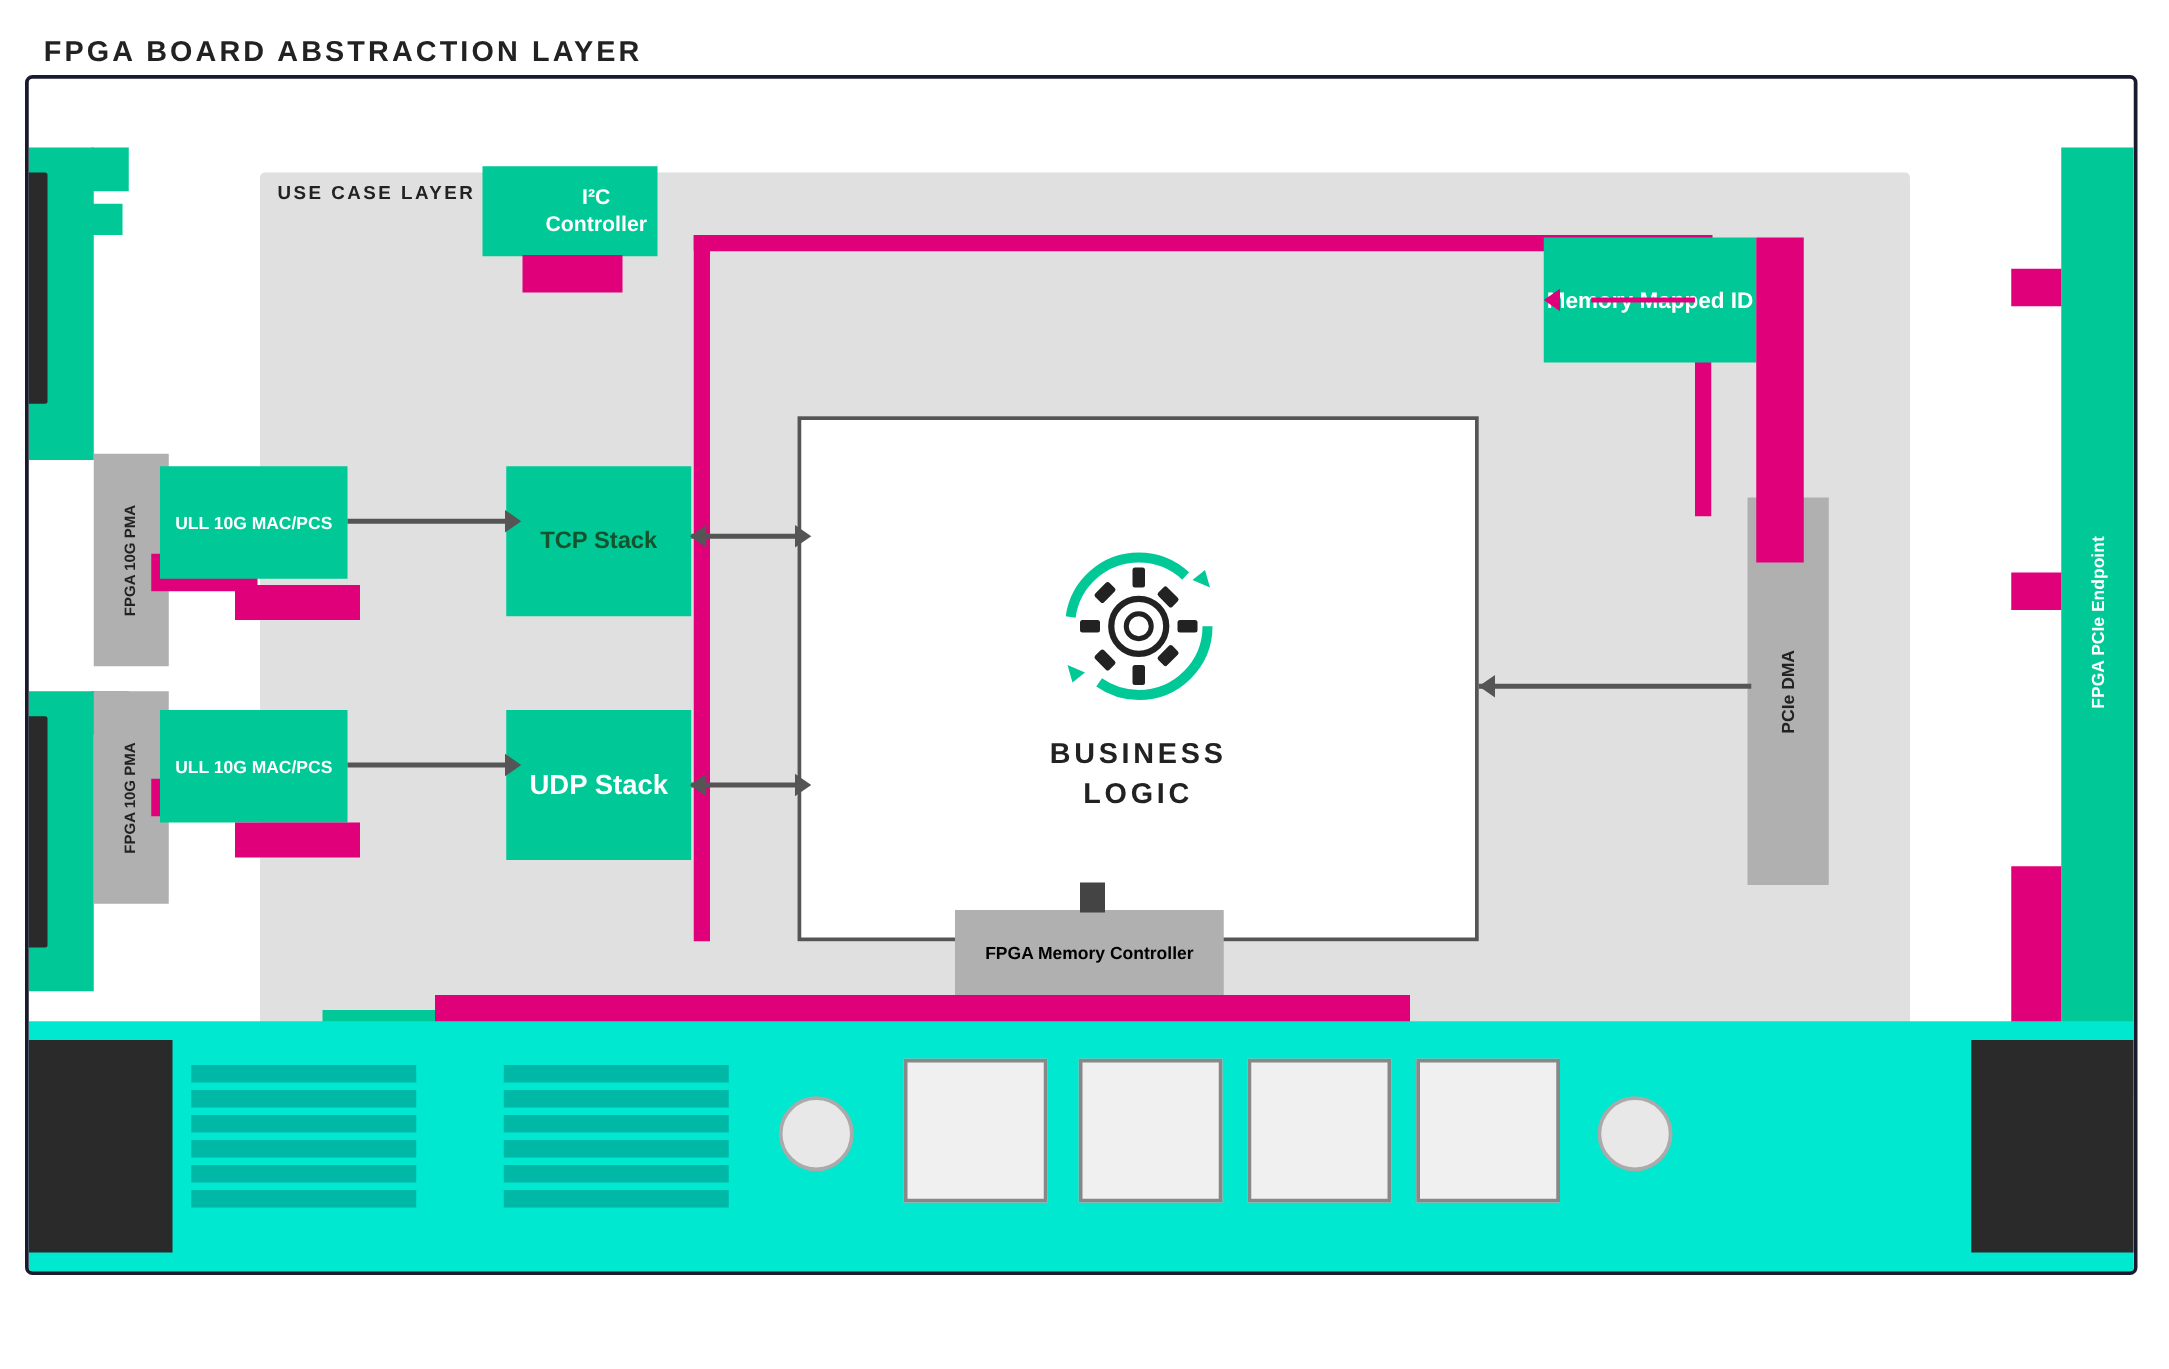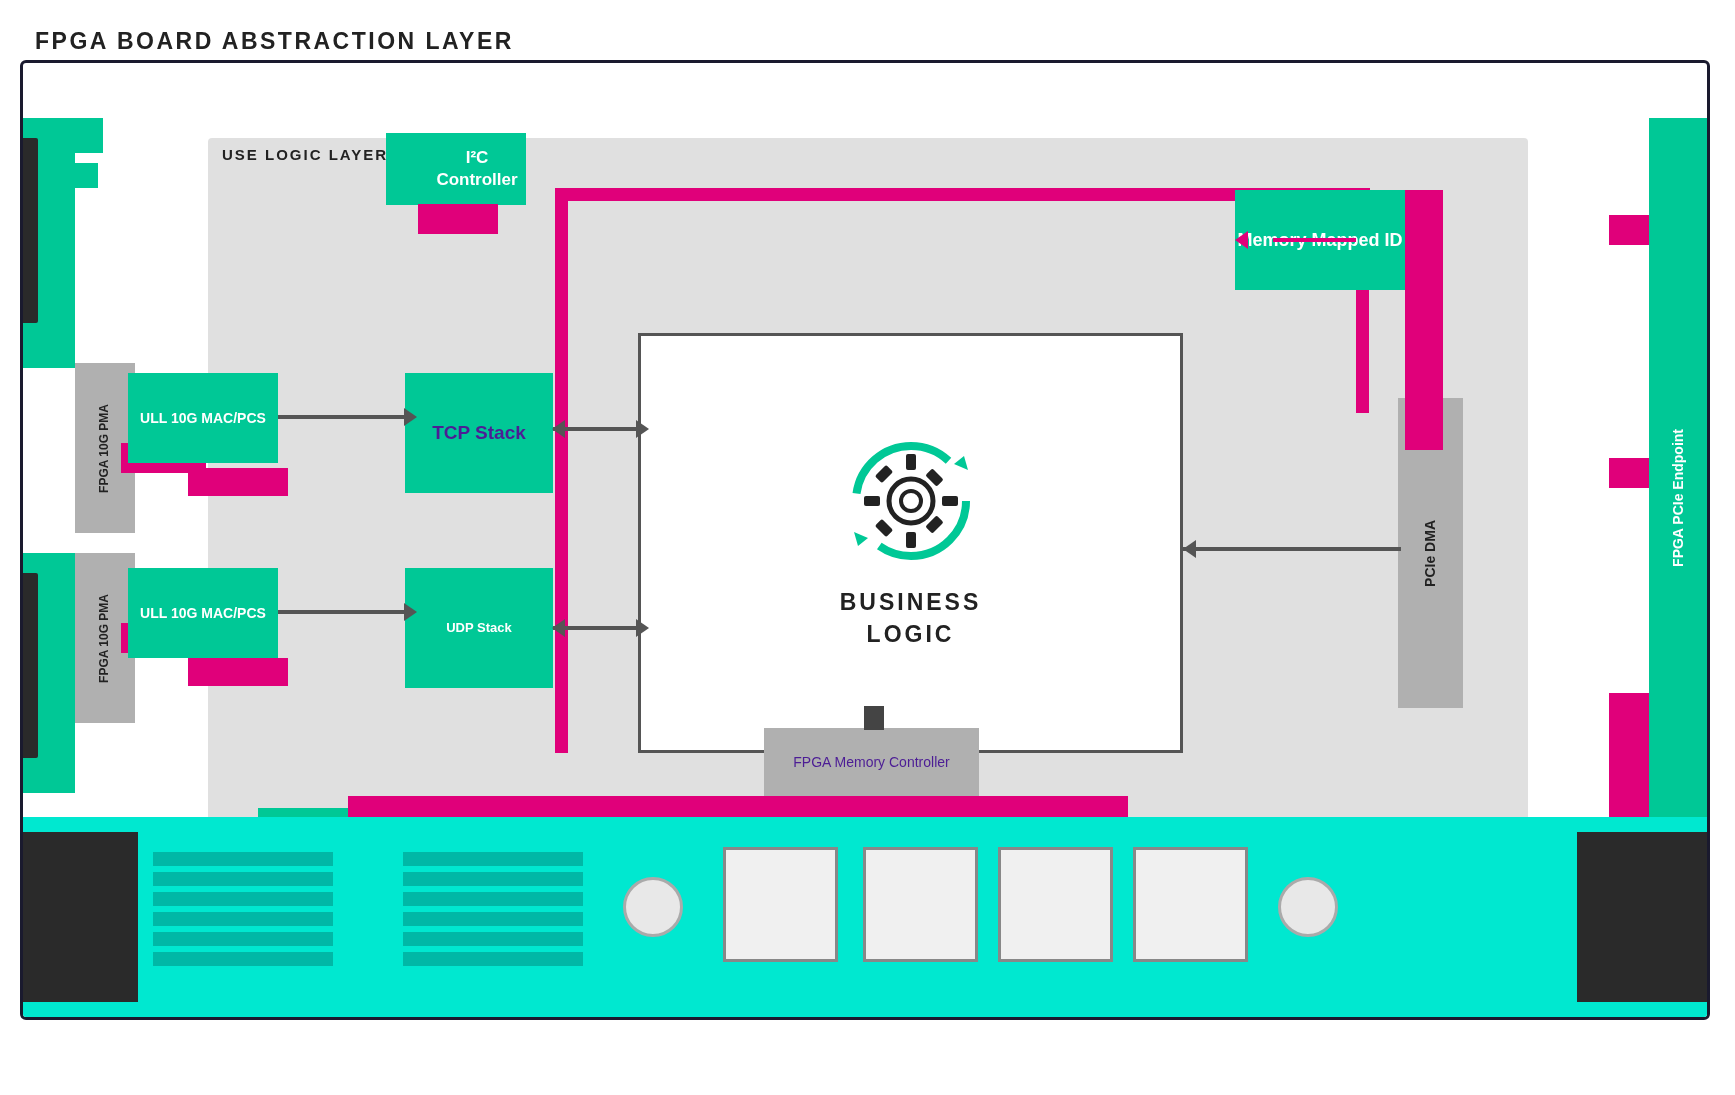--- a/index.html
+++ b/index.html
@@ -38,21 +38,21 @@
   <div style="position:absolute; top:490px; left:52px; width:60px; height:170px; background:#b0b0b0; display:flex; align-items:center; justify-content:center;">
     <span style="font-size:12px; font-weight:700; color:#222; text-align:center; writing-mode:vertical-rl; transform:rotate(180deg); line-height:1.3;">FPGA 10G
 PMA</span>
   </div>
 
   <div style="position:absolute; top:380px; left:98px; width:85px; height:30px; background:#e0007a;"></div>
   <div style="position:absolute; top:560px; left:98px; width:85px; height:30px; background:#e0007a;"></div>
 
   <div style="position:absolute; top:75px; left:185px; width:1320px; height:700px; background:#e0e0e0; border-radius:4px;">
 
-    <div style="position:absolute; top:8px; left:14px; font-size:15px; font-weight:900; letter-spacing:2px; color:#222;">USE LOGIC LAYER</div>
+    <div style="position:absolute; top:8px; left:14px; font-size:15px; font-weight:900; letter-spacing:2px; color:#222;">USE CASE LAYER</div>
 
     <div style="position:absolute; top:50px; left:347px; width:13px; height:565px; background:#e0007a;"></div>
 
     <div style="position:absolute; top:50px; left:1148px; width:13px; height:225px; background:#e0007a;"></div>
 
     <div style="position:absolute; top:50px; left:347px; height:13px; width:815px; background:#e0007a;"></div>
 
     <div style="position:absolute; top:-5px; left:178px; width:140px; height:72px; background:#00c896; display:flex; align-items:center; justify-content:center;">
       <span style="font-size:17px; font-weight:900; color:white; text-align:center; line-height:1.3;margin-left:42px;">I²C
 Controller</span>
@@ -67,26 +67,26 @@
 
     <div style="position:absolute; top:430px; left:-80px; width:150px; height:90px; background:#00c896; display:flex; align-items:center; justify-content:center;">
       <span style="font-size:14px; font-weight:900; color:white; text-align:center; line-height:1.3;">ULL 10G
 MAC/PCS</span>
     </div>
 
     <div style="position:absolute; top:330px; left:-20px; width:100px; height:28px; background:#e0007a;"></div>
     <div style="position:absolute; top:520px; left:-20px; width:100px; height:28px; background:#e0007a;"></div>
 
     <div style="position:absolute; top:235px; left:197px; width:148px; height:120px; background:#00c896; display:flex; align-items:center; justify-content:center;">
-      <span style="font-size:19px; font-weight:900; color:#4c1d95; text-align:center; line-height:1.3;">TCP
+      <span style="font-size:19px; font-weight:900; color:#14532d; text-align:center; line-height:1.3;">TCP
 Stack</span>
     </div>
 
     <div style="position:absolute; top:430px; left:197px; width:148px; height:120px; background:#00c896; display:flex; align-items:center; justify-content:center;">
-      <span style="font-size:13px; font-weight:900; color:white; text-align:right; line-height:1.3;">UDP
+      <span style="font-size:22px; font-weight:900; color:white; text-align:right; line-height:1.3;">UDP
 Stack</span>
     </div>
 
     <div style="position:absolute; top:195px; left:430px; width:545px; height:420px; background:#fff; border:3px solid #555;">
       <div style="display:flex; flex-direction:column; align-items:center; justify-content:center; height:100%;gap:20px;">
 
         <svg width="130" height="130" viewBox="0 0 130 130">
 
           <circle cx="65" cy="65" r="55" fill="none" stroke="#00c896" stroke-width="8" stroke-dasharray="120 60"></circle>
 
@@ -129,21 +129,21 @@
 
     <div style="position:absolute; top:52px; left:1027px; width:170px; height:100px; background:#00c896; display:flex; align-items:center; justify-content:center;">
       <span style="font-size:18px; font-weight:900; color:white; text-align:center; line-height:1.35;">Memory
 Mapped ID</span>
     </div>
 
     <div style="position:absolute; top:100px; left:1065px; width:83px; height:4px; background:#e0007a;"></div>
     <div style="position:absolute; top:93px; left:1027px; width:0; height:0; border-top:9px solid transparent; border-bottom:9px solid transparent; border-right:13px solid #e0007a;"></div>
 
     <div style="position:absolute; top:590px; left:556px; width:215px; height:68px; background:#b0b0b0; display:flex; align-items:center; justify-content:center;">
-      <span style="font-size:14px; font-weight:400; color:#4c1d95; text-align:center; line-height:1.35;">FPGA Memory
+      <span style="font-size:14px; font-weight:700; color:#000000; text-align:center; line-height:1.35;">FPGA Memory
 Controller</span>
     </div>
 
     <div style="position:absolute; top:568px; left:656px; width:20px; height:24px; background:#444;"></div>
 
     <div style="position:absolute; top:670px; left:50px; width:105px; height:58px; background:#00c896; display:flex; align-items:center; justify-content:center;">
       <span style="font-size:16px; font-weight:900; color:white; text-align:center; line-height:1.3;">BMC
 Mgmt</span>
     </div>
 

